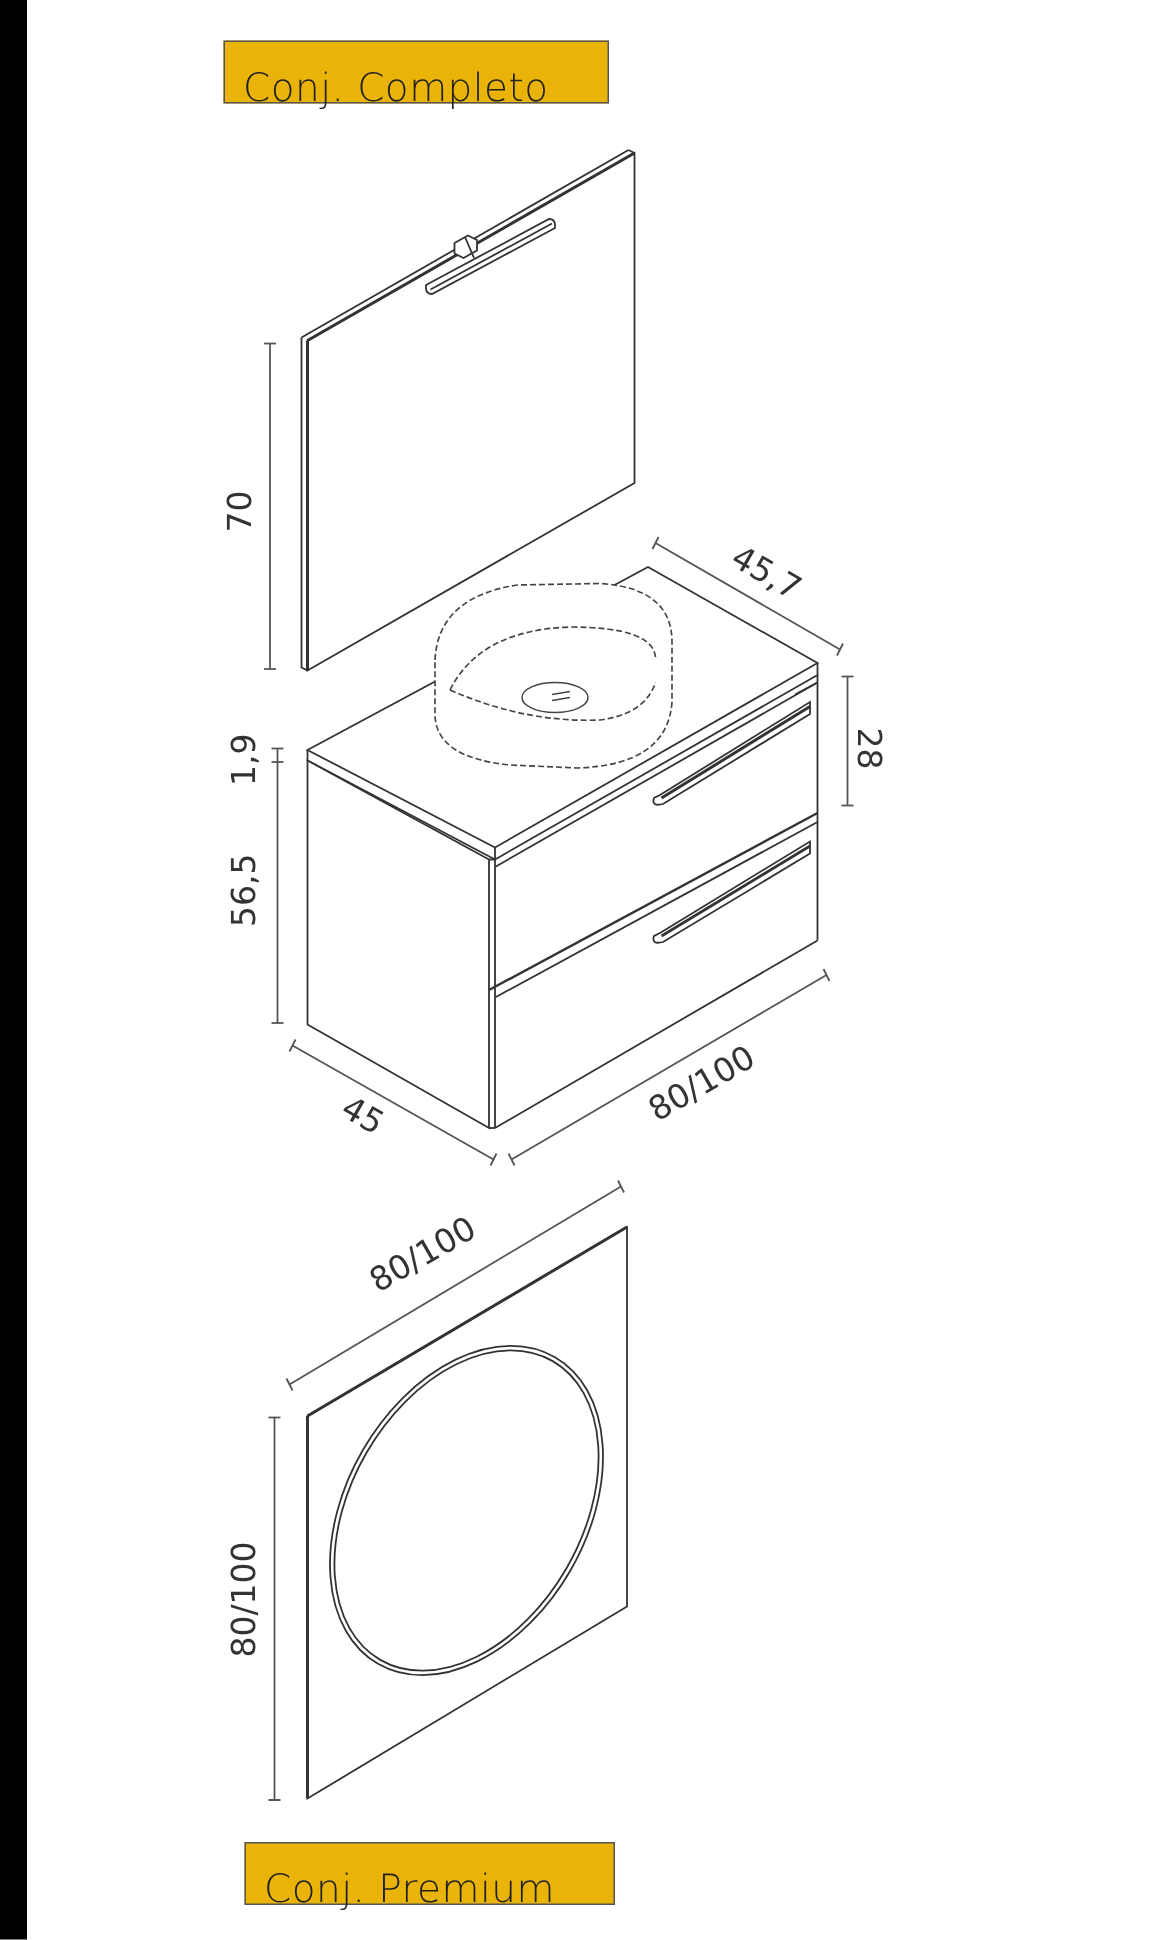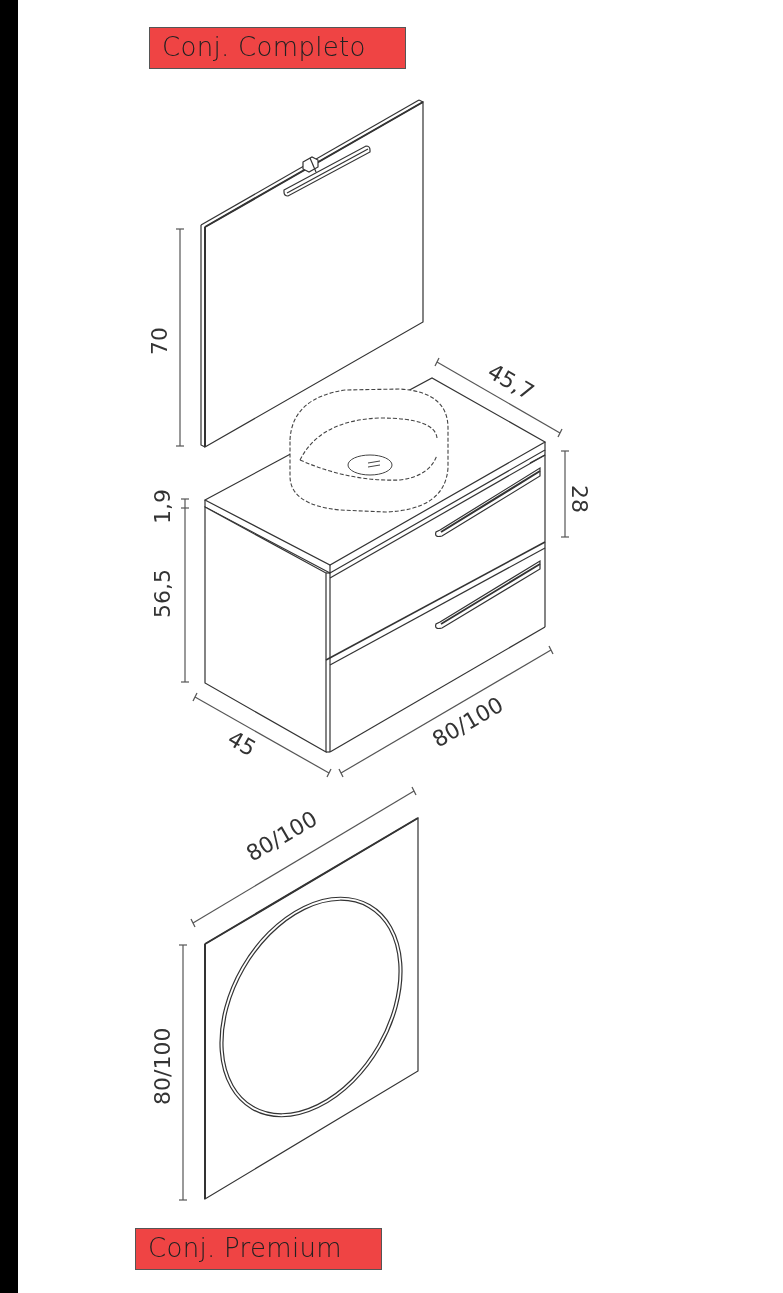--- a/index.html
+++ b/index.html
@@ -6,28 +6,28 @@
   body {
     width: 783px; height: 1293px; position: relative; overflow: hidden;
     background: #ffffff;
     font-family: "DejaVu Sans", "Liberation Sans", sans-serif;
   }
   .left-strip {
     position: absolute; left: 0; top: 0; width: 18px; height: 1293px; background: #000000;
   }
   .set-label {
     position: absolute; box-sizing: border-box;
-    border: 1px solid #555555; background: #ef4444;
+    border: 1px solid #555555; background: #eab308;
     color: #222222; font-size: 26px; line-height: 38px;
-    padding: 0 12px; white-space: nowrap;
+    padding: 12px 12px; white-space: nowrap;
     font-family: "DejaVu Sans", sans-serif; font-weight: 300;
     letter-spacing: 0.3px;
   }
   #label-top { left: 149px; top: 27px; width: 257px; height: 42px; }
-  #label-bottom { left: 135px; top: 1228px; width: 247px; height: 42px; }
+  #label-bottom { left: 163px; top: 1228px; width: 247px; height: 42px; }
   svg.drawing { position: absolute; left: 0; top: 0; }
   .dim-text {
     font-family: "DejaVu Sans", sans-serif; font-size: 22px; fill: #333333;
   }
 </style>
 </head>
 <body>
 
 <div class="left-strip"></div>
 

